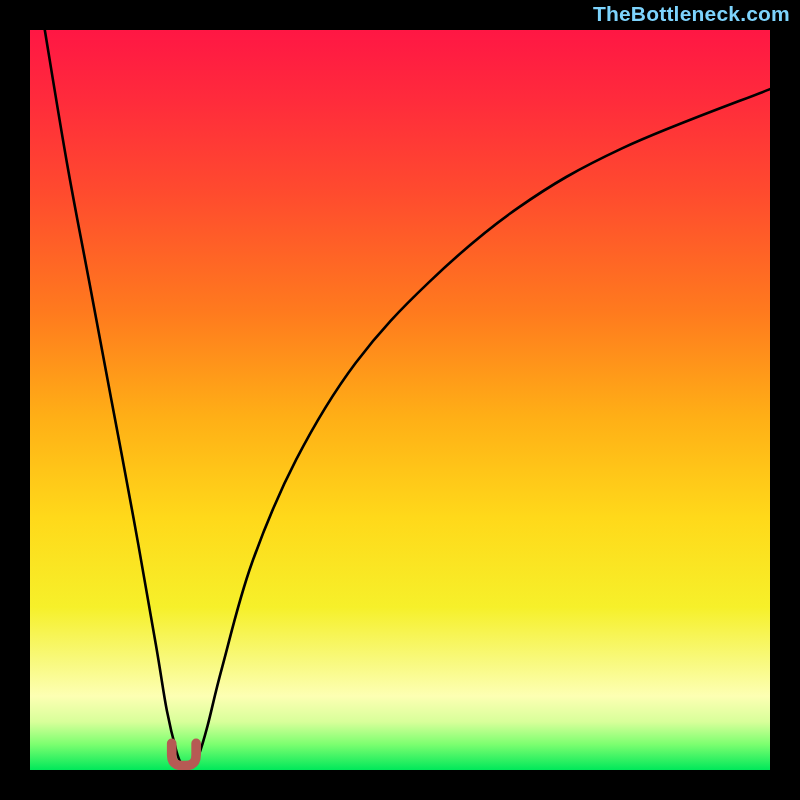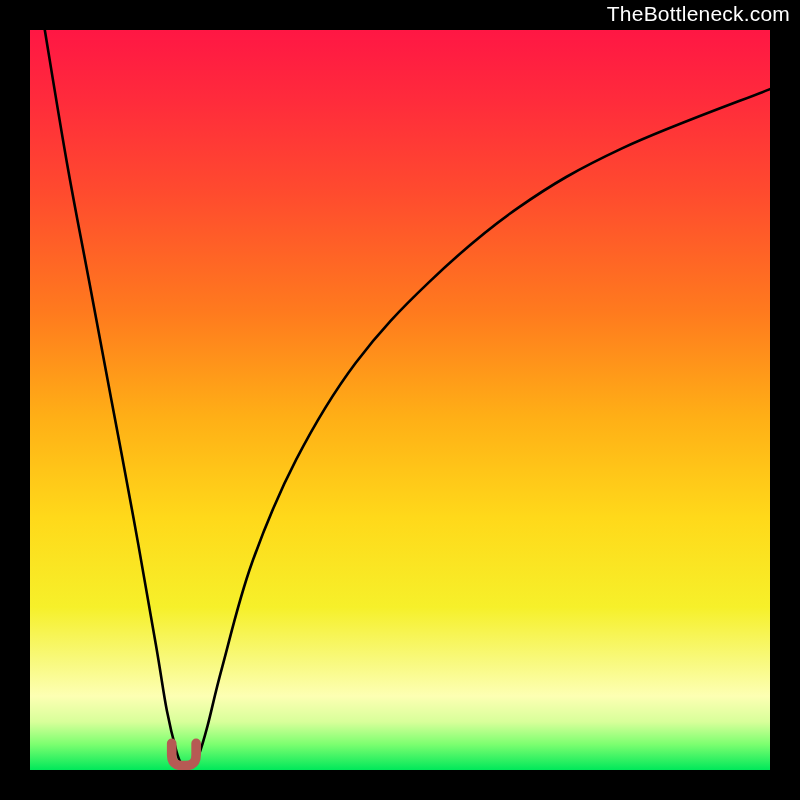--- a/index.html
+++ b/index.html
@@ -19,22 +19,22 @@
   .plot {
     position: absolute;
     background: #000;
   }
   .watermark {
     position: absolute;
     top: 2px;
     right: 10px;
     font-family: Arial, Helvetica, sans-serif;
     font-size: 21px;
-    font-weight: 400;
-    color: #ffffff;
+    font-weight: 700;
+    color: #7dd3fc;
     letter-spacing: 0.2px;
   }
   svg { display: block; }
 </style>
 </head>
 <body>
 
 <div class="frame">
 
   <div class="plot" id="plot" style="left: 30px; top: 30px; width: 740px; height: 740px;">

